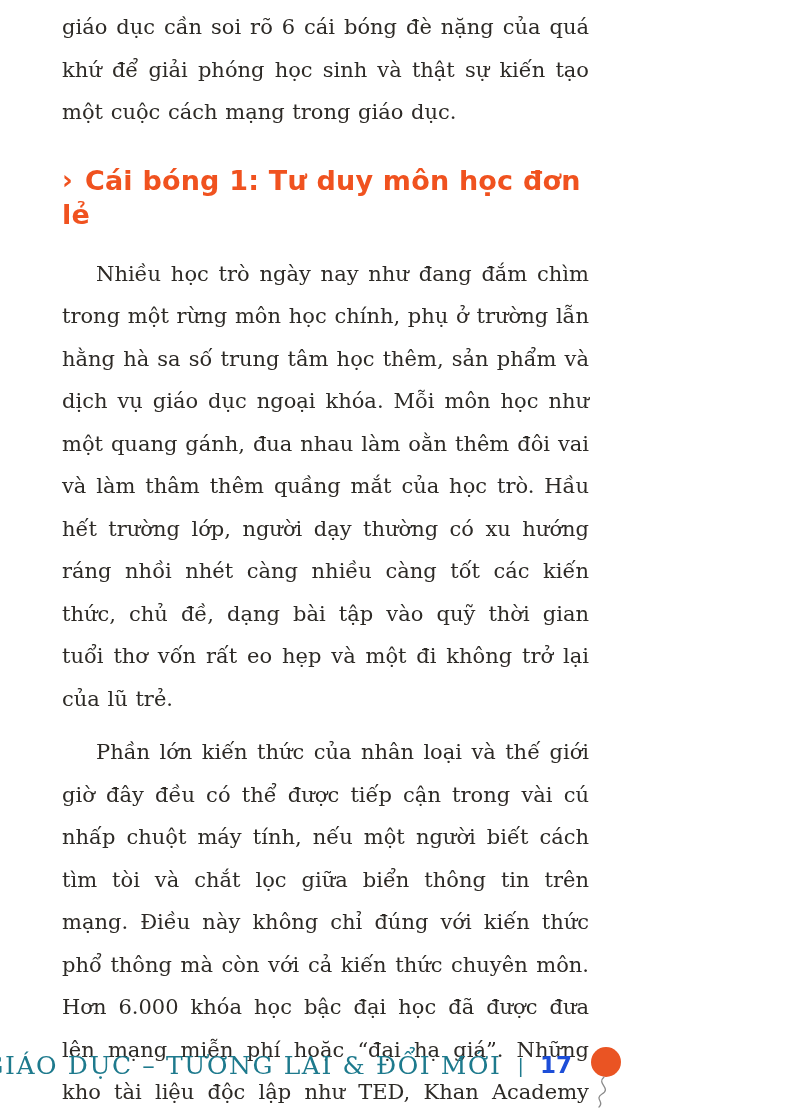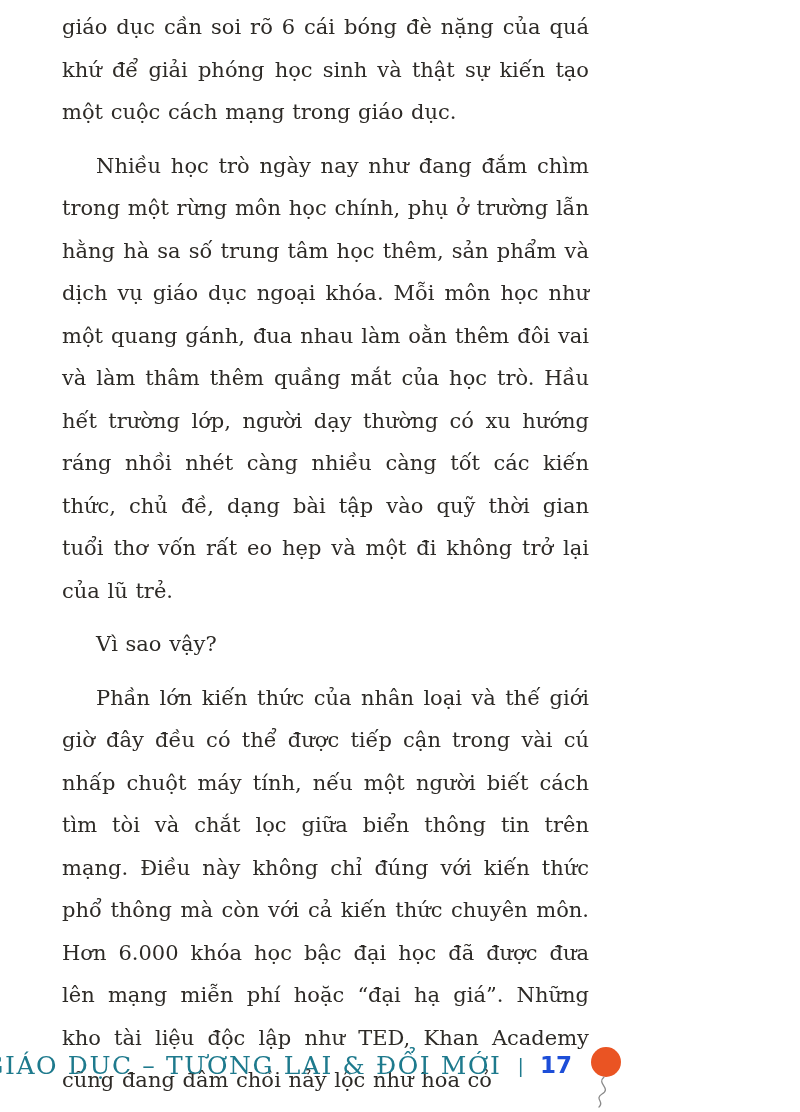--- a/index.html
+++ b/index.html
@@ -93,25 +93,27 @@
   }
 </style>
 </head>
 <body>
 
 <div class="page">
   <main class="content">
 
     <p class="para no-indent">giáo dục cần soi rõ 6 cái bóng đè nặng của quá khứ để giải phóng học sinh và thật sự kiến tạo một cuộc cách mạng trong giáo dục.</p>
 
+    <h2 class="heading">
+      <span class="heading-marker">›</span><span class="heading-text">Cái bóng 1: Tư duy môn học đơn lẻ</span>
+    </h2>
 
     <p class="para">Nhiều học trò ngày nay như đang đắm chìm trong một rừng môn học chính, phụ ở trường lẫn hằng hà sa số trung tâm học thêm, sản phẩm và dịch vụ giáo dục ngoại khóa. Mỗi môn học như một quang gánh, đua nhau làm oằn thêm đôi vai và làm thâm thêm quầng mắt của học trò. Hầu hết trường lớp, người dạy thường có xu hướng ráng nhồi nhét càng nhiều càng tốt các kiến thức, chủ đề, dạng bài tập vào quỹ thời gian tuổi thơ vốn rất eo hẹp và một đi không trở lại của lũ trẻ.</p>
 
 
-    <p class="para">Vì sao vậy?</p>
 
     <p class="para">Phần lớn kiến thức của nhân loại và thế giới giờ đây đều có thể được tiếp cận trong vài cú nhấp chuột máy tính, nếu một người biết cách tìm tòi và chắt lọc giữa biển thông tin trên mạng. Điều này không chỉ đúng với kiến thức phổ thông mà còn với cả kiến thức chuyên môn. Hơn 6.000 khóa học bậc đại học đã được đưa lên mạng miễn phí hoặc “đại hạ giá”. Những kho tài liệu độc lập như TED, Khan Academy cũng đang đâm chồi nảy lộc như hoa cỏ</p>
   </main>
 
   <footer class="footer">
     <span class="footer-title">GIÁO DỤC – TƯƠNG LAI &amp; ĐỔI MỚI</span>
     <span class="footer-sep">|</span>
     <span class="footer-page">17</span>
     <svg class="balloon" viewBox="0 0 42 62" width="42" height="62" aria-hidden="true">
       <circle cx="24" cy="16" r="15"></circle>

